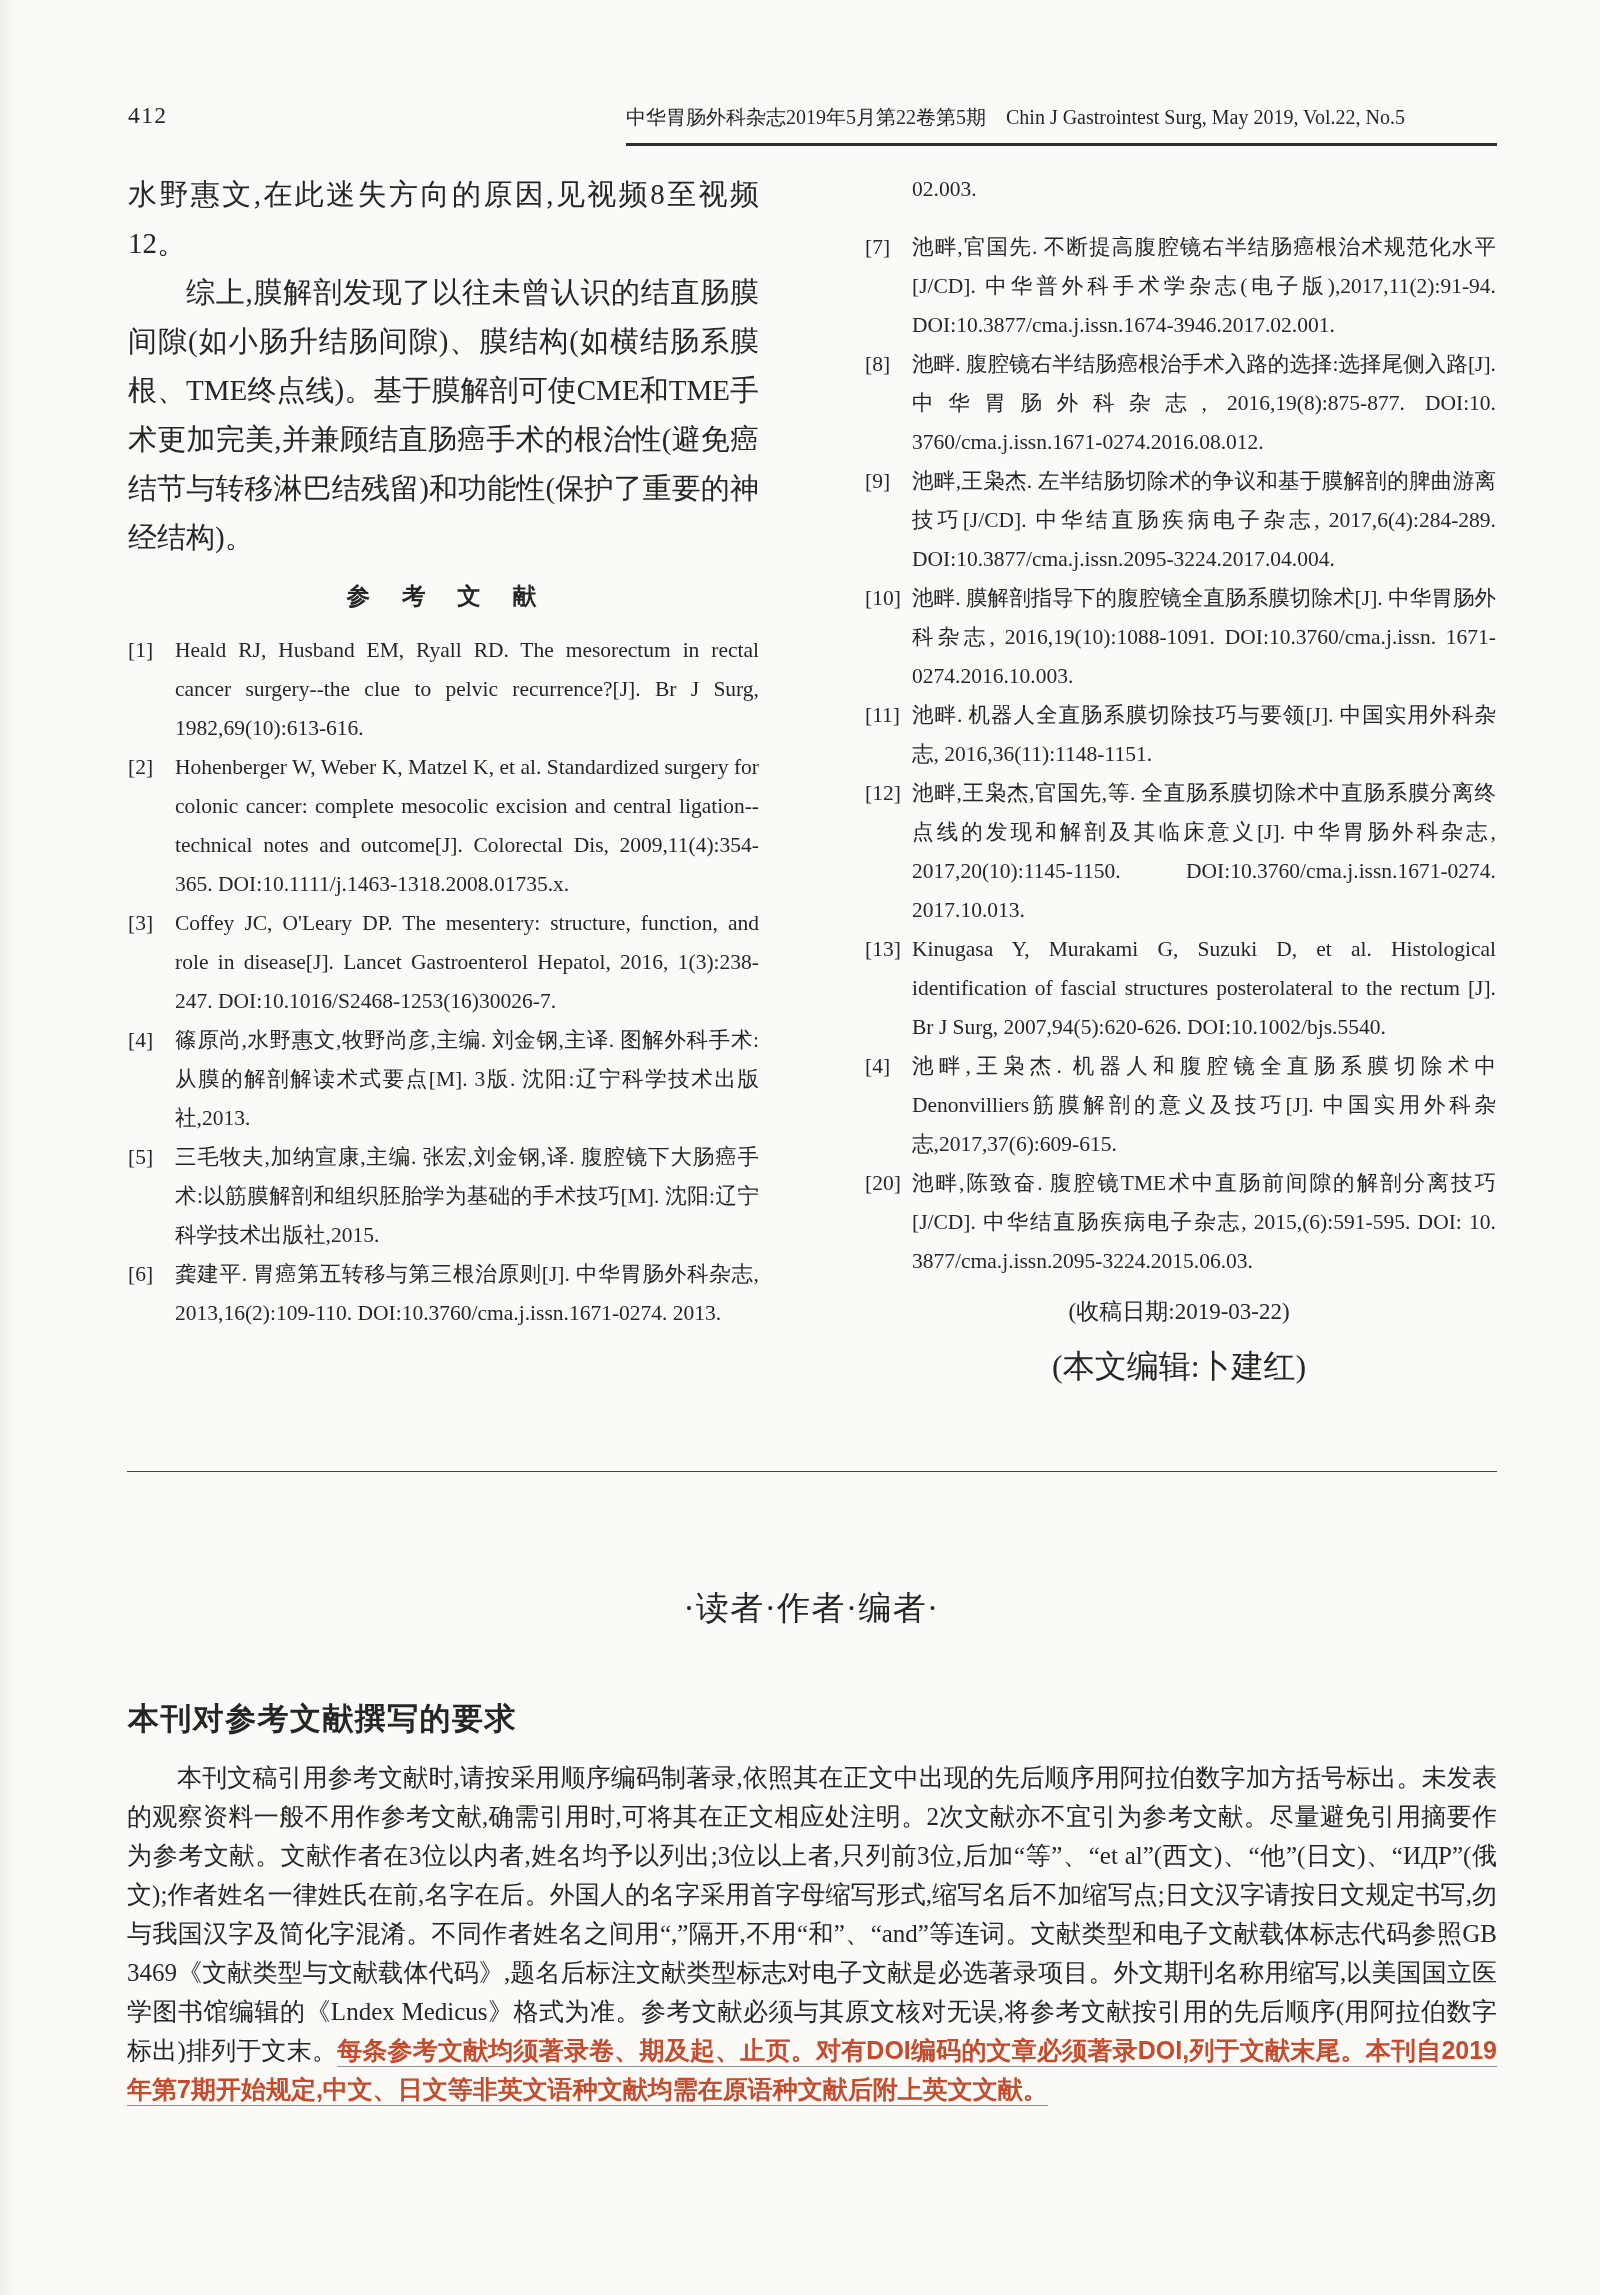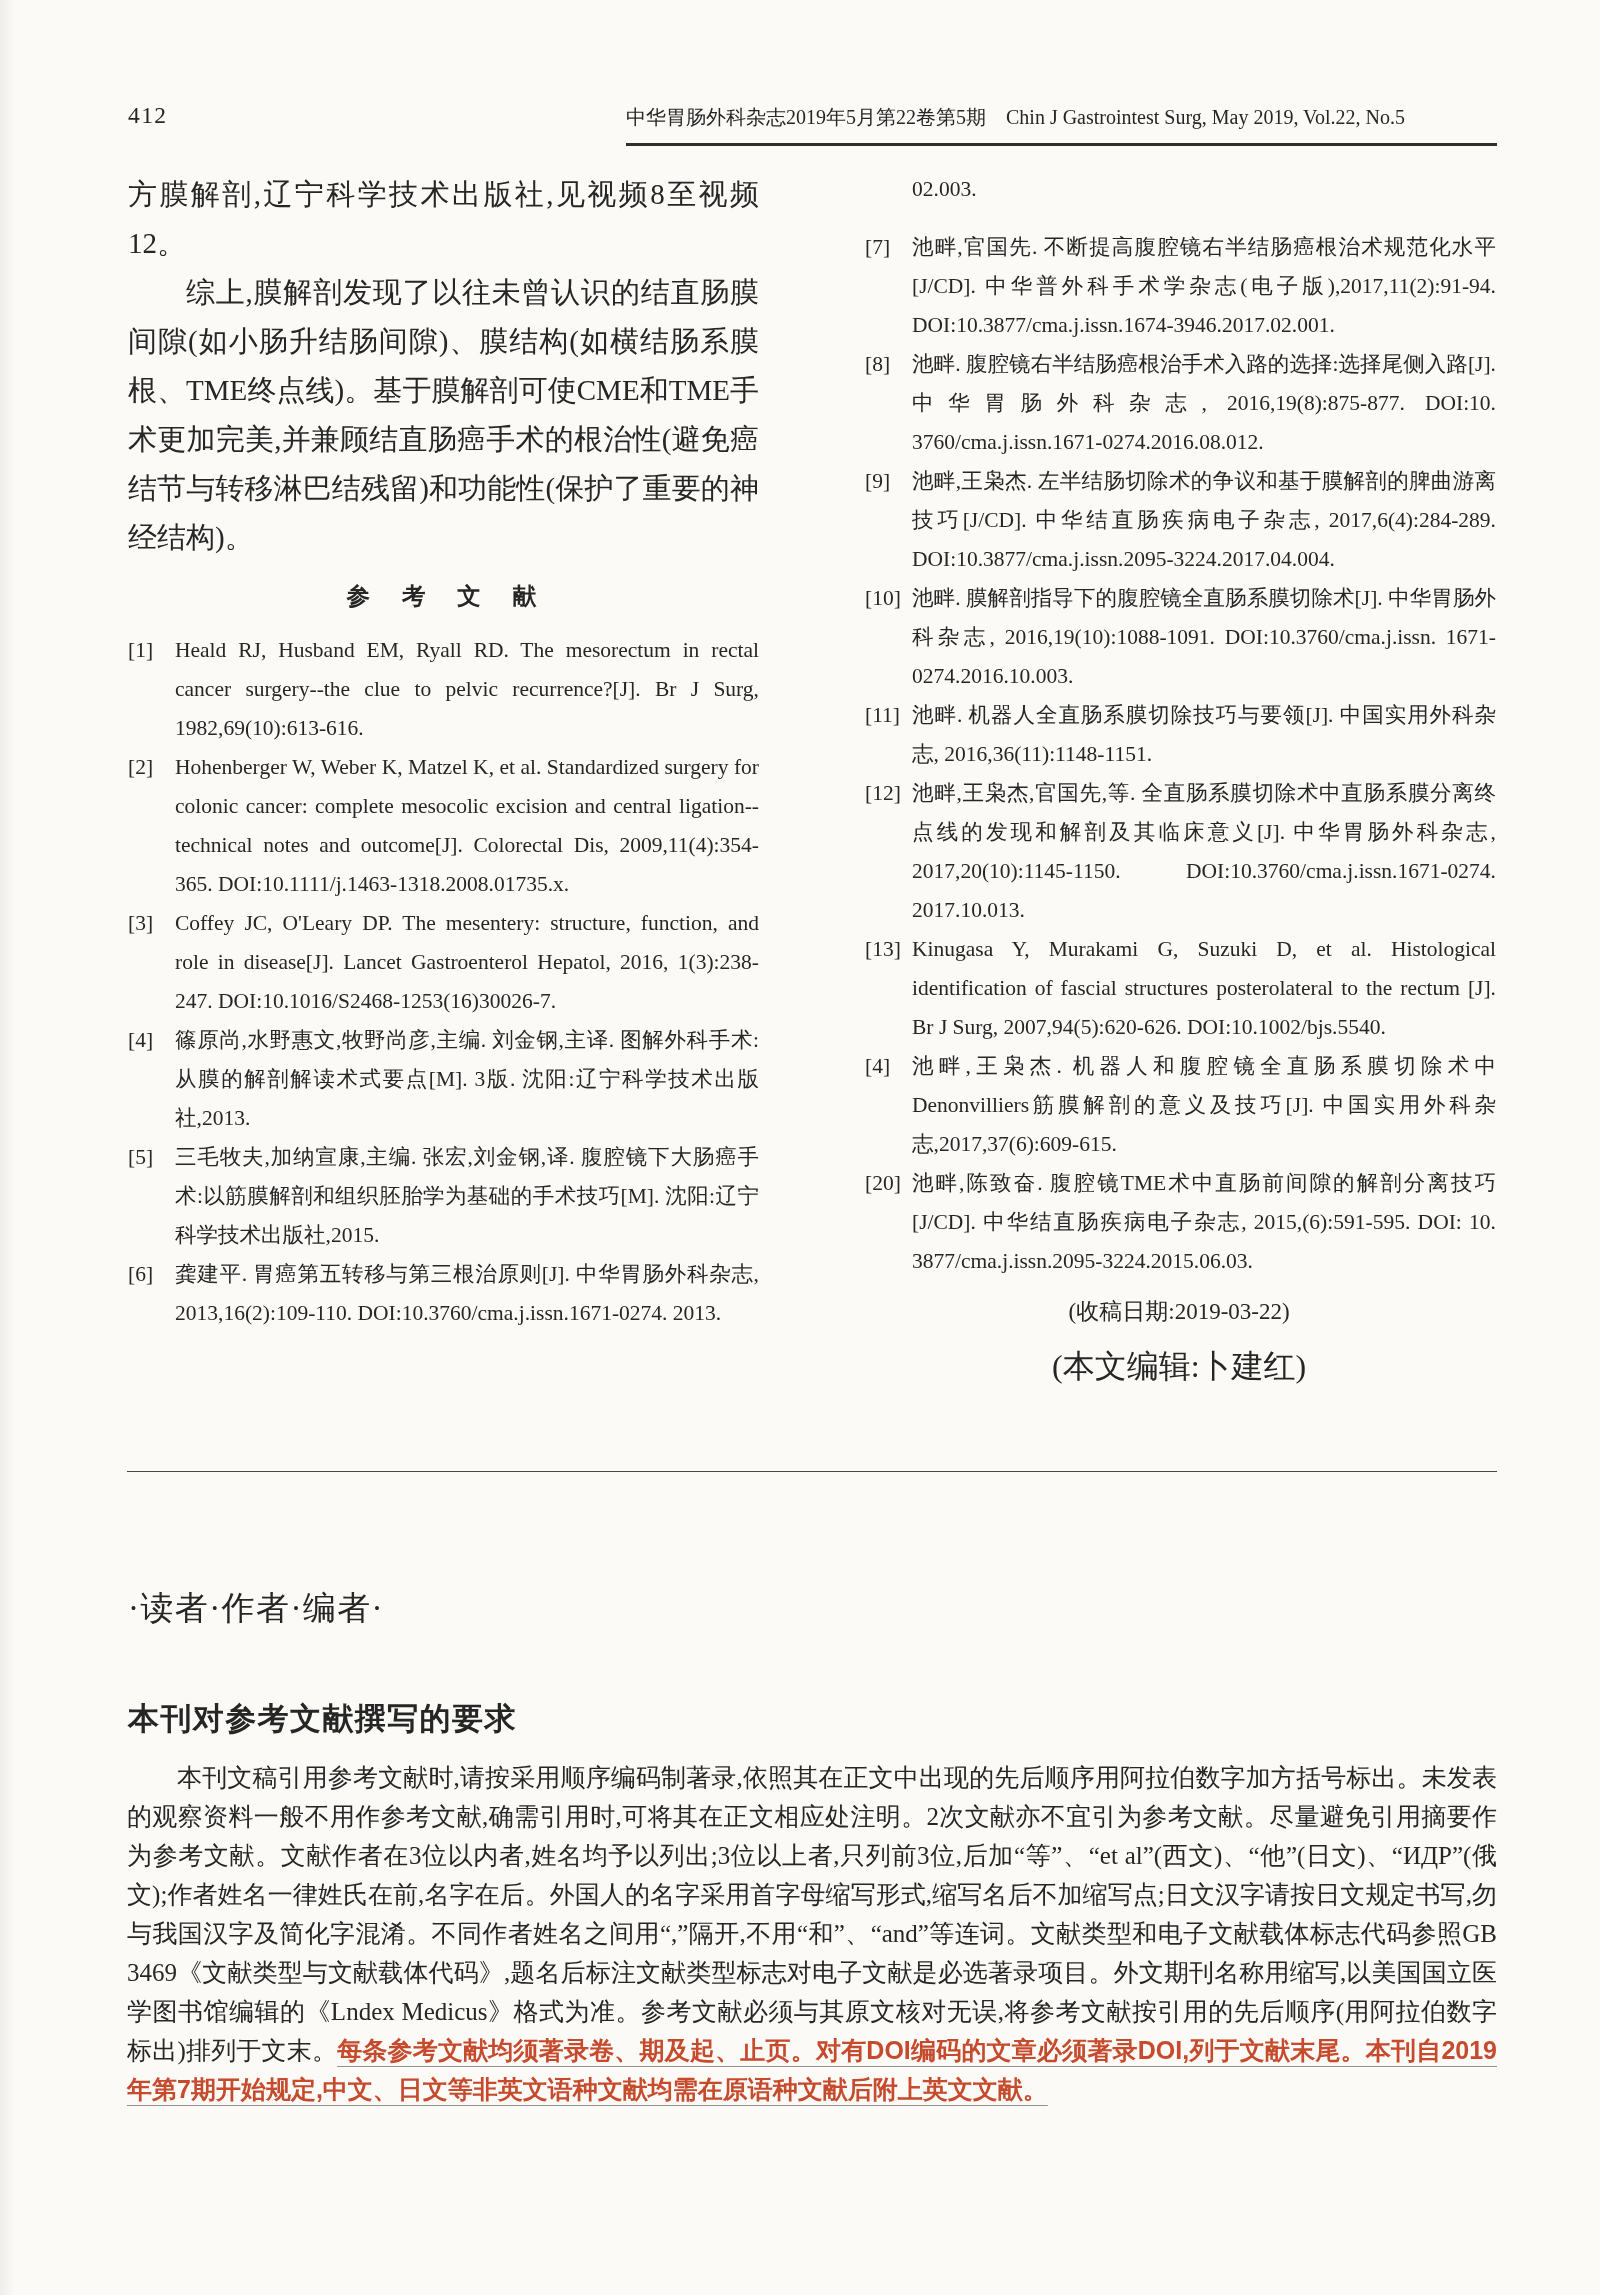--- a/index.html
+++ b/index.html
@@ -24,21 +24,21 @@
   .body-par.indent{text-indent:2em;}
   .refs-heading{font-size:23.5px;font-weight:600;text-align:center;margin:18px 0 0 0;letter-spacing:4.2px;}
   ol.refs{list-style:none;margin:19.4px 0 0 0;padding:0;font-size:21.5px;line-height:39px;}
   ol.refs li{position:relative;padding-left:47px;margin:0;text-align:justify;}
   .ref-num{position:absolute;left:0;top:0;}
   .continuation{font-size:21.5px;line-height:39px;padding-left:47px;}
   .received,.editor-note{text-align:center;font-size:23px;line-height:46px;margin:8px;padding-right:2.8px;}
   .editor-note{font-size:32px;margin-top:4.2px;}
   
   .mid-rule{position:absolute;left:127px;top:1471px;width:1370px;height:1.4px;background:#474747;}
-  .section-label{position:absolute;left:128px;top:1586px;width:1367px;text-align:left;font-size:33px;letter-spacing:1.4px;}
+  .section-label{position:absolute;left:128px;top:1586px;width:1367px;text-align:center;font-size:33px;letter-spacing:1.4px;}
   .notice-title{position:absolute;left:128px;top:1672px;font-size:31px;font-weight:700;
     font-family:"Liberation Sans","DejaVu Sans",sans-serif;letter-spacing:1.4px;}
   .notice-par{position:absolute;left:127px;top:1758px;width:1370px;font-size:25px;line-height:39px;
     text-align:justify;text-indent:2em;margin:0;}
   .red-note{
     color:#c64a2c;
     font-family:"Liberation Sans","DejaVu Sans",sans-serif;
     font-weight:700;
     text-decoration-line:underline;
     text-decoration-color:#909090;
@@ -49,21 +49,21 @@
 </head>
 <body>
 
 <div class="page">
 
   <div class="page-num">412</div>
   <div class="journal-line">中华胃肠外科杂志2019年5月第22卷第5期　Chin J Gastrointest Surg, May 2019, Vol.22, No.5</div>
   <div class="header-rule"></div>
 
   <div class="col col-left">
-    <p class="body-par">方膜解剖,辽宁科学技术出版社,见视频8至视频12。</p>
+    <p class="body-par">水野惠文,在此迷失方向的原因,见视频8至视频12。</p>
     <p class="body-par indent">综上,膜解剖发现了以往未曾认识的结直肠膜间隙(如小肠升结肠间隙)、膜结构(如横结肠系膜根、TME终点线)。基于膜解剖可使CME和TME手术更加完美,并兼顾结直肠癌手术的根治性(避免癌结节与转移淋巴结残留)和功能性(保护了重要的神经结构)。</p>
     <h3 class="refs-heading">参　考　文　献</h3>
     <ol class="refs" id="refs-left">
         <li><span class="ref-num">[1]</span><span>Heald RJ, Husband EM, Ryall RD. The mesorectum in rectal cancer surgery--the clue to pelvic recurrence?[J]. Br J Surg, 1982,69(10):613-616.</span></li>
         <li><span class="ref-num">[2]</span><span>Hohenberger W, Weber K, Matzel K, et al. Standardized surgery for colonic cancer: complete mesocolic excision and central ligation--technical notes and outcome[J]. Colorectal Dis, 2009,11(4):354-365. DOI:10.1111/j.1463-1318.2008.01735.x.</span></li>
         <li><span class="ref-num">[3]</span><span>Coffey JC, O'Leary DP. The mesentery: structure, function, and role in disease[J]. Lancet Gastroenterol Hepatol, 2016, 1(3):238-247. DOI:10.1016/S2468-1253(16)30026-7.</span></li>
         <li><span class="ref-num">[4]</span><span>篠原尚,水野惠文,牧野尚彦,主编. 刘金钢,主译. 图解外科手术:从膜的解剖解读术式要点[M]. 3版. 沈阳:辽宁科学技术出版社,2013.</span></li>
         <li><span class="ref-num">[5]</span><span>三毛牧夫,加纳宣康,主编. 张宏,刘金钢,译. 腹腔镜下大肠癌手术:以筋膜解剖和组织胚胎学为基础的手术技巧[M]. 沈阳:辽宁科学技术出版社,2015.</span></li>
         <li><span class="ref-num">[6]</span><span>龚建平. 胃癌第五转移与第三根治原则[J]. 中华胃肠外科杂志, 2013,16(2):109-110. DOI:10.3760/cma.j.issn.1671-0274. 2013.</span></li>
       </ol>

